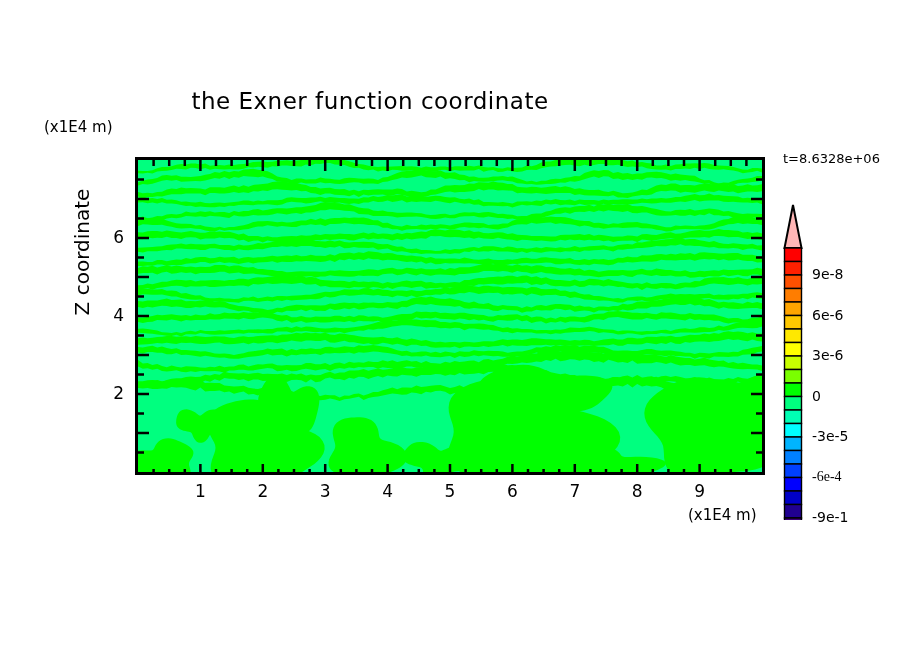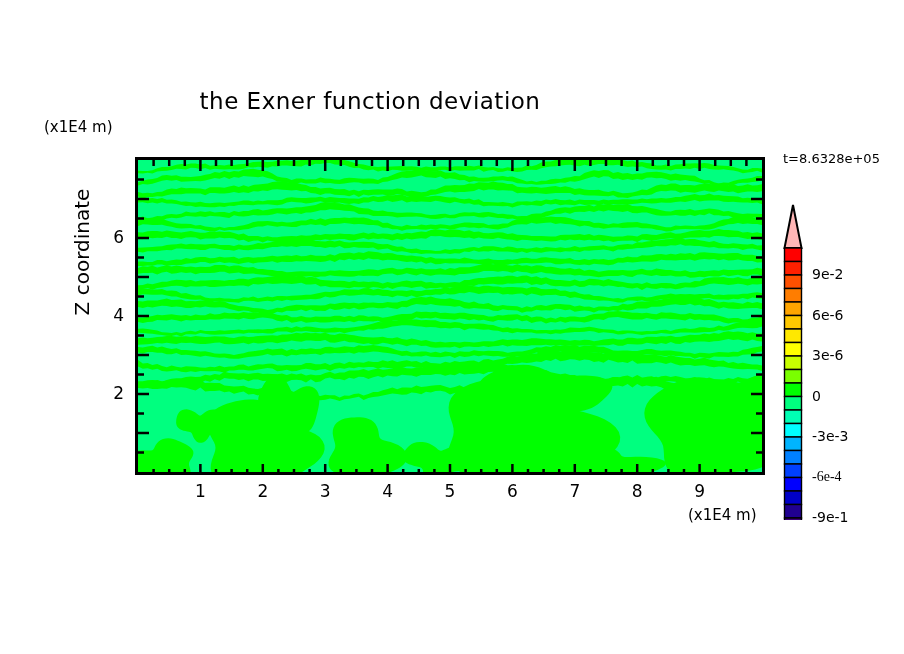--- a/index.html
+++ b/index.html
@@ -112,28 +112,28 @@
     left: 812px;
     font-size: 14px;
     white-space: nowrap;
   }
 </style>
 </head>
 <body>
 
 <div class="fig">
 
-  <div id="chart-title">the Exner function deviation</div>
+  <div id="chart-title">the Exner function coordinate</div>
 
   <div id="y-unit-label">(x1E4 m)</div>
   <div id="x-unit-label">(x1E4 m)</div>
 
   <div id="y-axis-title">Z coordinate</div>
 
-  <div id="time-stamp">t=8.6328e+05</div>
+  <div id="time-stamp">t=8.6328e+06</div>
 
   <div class="plot-frame">
     <svg class="plot-svg" width="624" height="312" viewBox="0 0 624 312">
       <rect x="0" y="0" width="624" height="312" fill="#00ff7f"></rect>
       <g id="contour-bands" fill="#00ff00">
           <path d="M0.0,10.8L4.8,11.1L9.6,10.9L14.4,10.2L19.2,8.2L24.0,7.0L28.8,6.9L33.6,6.3L38.4,4.7L43.2,4.1L48.0,4.4L52.8,3.5L57.6,3.4L62.4,4.5L67.2,3.6L72.0,5.8L76.8,5.3L81.6,4.9L86.4,5.6L91.2,4.4L96.0,4.9L100.8,4.2L105.6,4.1L110.4,3.2L115.2,2.1L120.0,1.8L124.8,1.6L129.6,2.1L134.4,1.7L139.2,0.7L144.0,0.8L148.8,0.2L153.6,1.0L158.4,0.8L163.2,0.1L168.0,-1.4L172.8,-1.6L177.6,-2.9L182.4,-3.3L187.2,-3.2L192.0,-2.8L196.8,-2.2L201.6,-1.7L206.4,0.1L211.2,1.2L216.0,2.7L220.8,3.9L225.6,4.6L230.4,5.7L235.2,6.4L240.0,7.0L244.8,6.4L249.6,6.7L254.4,6.6L259.2,6.2L264.0,6.0L268.8,6.4L273.6,6.3L278.4,6.8L283.2,7.7L288.0,6.6L292.8,7.2L297.6,7.3L302.4,6.6L307.2,6.5L312.0,7.5L316.8,6.2L321.6,6.3L326.4,6.5L331.2,5.7L336.0,6.4L340.8,5.6L345.6,7.1L350.4,7.6L355.2,7.1L360.0,8.2L364.8,8.5L369.6,7.2L374.4,7.9L379.2,7.7L384.0,7.5L388.8,5.4L393.6,6.2L398.4,4.9L403.2,2.4L408.0,1.4L412.8,1.4L417.6,0.0L422.4,0.1L427.2,-1.4L432.0,-1.4L436.8,-0.3L441.6,-0.1L446.4,-0.7L451.2,-0.1L456.0,-0.1L460.8,-1.8L465.6,-1.9L470.4,-1.2L475.2,-0.9L480.0,-1.5L484.8,-0.0L489.6,1.2L494.4,0.5L499.2,2.4L504.0,1.9L508.8,2.9L513.6,3.6L518.4,5.6L523.2,5.5L528.0,4.6L532.8,5.9L537.6,4.4L542.4,4.3L547.2,3.6L552.0,3.6L556.8,3.2L561.6,3.4L566.4,3.1L571.2,3.4L576.0,5.0L580.8,5.4L585.6,5.8L590.4,6.0L595.2,7.1L600.0,8.3L604.8,9.5L609.6,9.7L614.4,7.9L619.2,8.0L624.0,8.5L624.0,12.6L619.2,10.8L614.4,11.9L609.6,12.6L604.8,13.2L600.0,11.4L595.2,10.5L590.4,10.1L585.6,9.2L580.8,9.7L576.0,9.5L571.2,8.9L566.4,7.7L561.6,8.9L556.8,7.7L552.0,9.0L547.2,8.6L542.4,9.1L537.6,8.9L532.8,10.6L528.0,9.6L523.2,9.7L518.4,9.4L513.6,9.0L508.8,8.2L504.0,6.5L499.2,7.1L494.4,6.5L489.6,7.1L484.8,5.9L480.0,4.8L475.2,5.3L470.4,5.2L465.6,4.1L460.8,4.1L456.0,4.9L451.2,5.8L446.4,4.8L441.6,6.2L436.8,5.4L432.0,4.8L427.2,5.1L422.4,5.5L417.6,6.2L412.8,6.6L408.0,7.3L403.2,8.2L398.4,9.9L393.6,9.8L388.8,9.9L384.0,11.5L379.2,12.0L374.4,11.4L369.6,10.4L364.8,11.8L360.0,11.9L355.2,10.1L350.4,10.6L345.6,11.7L340.8,9.0L336.0,10.4L331.2,10.5L326.4,10.4L321.6,10.8L316.8,10.0L312.0,11.3L307.2,9.8L302.4,10.1L297.6,11.7L292.8,11.3L288.0,10.7L283.2,11.1L278.4,11.1L273.6,10.3L268.8,10.7L264.0,10.8L259.2,9.9L254.4,9.7L249.6,11.2L244.8,10.6L240.0,11.4L235.2,9.6L230.4,10.3L225.6,9.5L220.8,7.8L216.0,8.0L211.2,6.7L206.4,5.1L201.6,4.7L196.8,4.5L192.0,3.1L187.2,3.0L182.4,4.0L177.6,3.7L172.8,5.3L168.0,4.6L163.2,6.4L158.4,6.2L153.6,6.1L148.8,5.5L144.0,5.6L139.2,6.6L134.4,6.2L129.6,7.8L124.8,7.2L120.0,6.7L115.2,7.6L110.4,7.3L105.6,8.7L100.8,9.5L96.0,9.6L91.2,9.2L86.4,9.5L81.6,9.2L76.8,8.8L72.0,9.7L67.2,8.1L62.4,9.3L57.6,8.1L52.8,7.8L48.0,9.6L43.2,9.1L38.4,8.7L33.6,10.1L28.8,10.7L24.0,11.1L19.2,11.4L14.4,13.5L9.6,12.8L4.8,13.4L0.0,13.2Z"></path>
           <path d="M0.0,22.3L4.8,20.8L9.6,19.6L14.4,18.9L19.2,17.9L24.0,15.6L28.8,15.1L33.6,15.7L38.4,15.3L43.2,16.8L48.0,16.7L52.8,17.0L57.6,16.6L62.4,15.9L67.2,14.7L72.0,13.9L76.8,11.9L81.6,12.7L86.4,10.9L91.2,12.3L96.0,11.0L100.8,11.4L105.6,9.5L110.4,9.2L115.2,8.8L120.0,9.8L124.8,10.4L129.6,11.3L134.4,13.4L139.2,16.4L144.0,17.5L148.8,18.1L153.6,19.9L158.4,18.5L163.2,18.4L168.0,19.4L172.8,19.3L177.6,19.3L182.4,17.5L187.2,18.6L192.0,18.7L196.8,19.4L201.6,19.7L206.4,18.2L211.2,17.7L216.0,17.9L220.8,18.4L225.6,18.7L230.4,18.6L235.2,18.7L240.0,19.9L244.8,17.4L249.6,16.9L254.4,15.0L259.2,13.1L264.0,11.5L268.8,11.0L273.6,10.6L278.4,9.7L283.2,9.0L288.0,10.5L292.8,11.1L297.6,11.3L302.4,10.5L307.2,12.5L312.0,12.7L316.8,12.2L321.6,14.6L326.4,15.1L331.2,16.7L336.0,16.4L340.8,17.7L345.6,17.7L350.4,17.4L355.2,16.5L360.0,16.4L364.8,15.9L369.6,16.9L374.4,16.4L379.2,18.3L384.0,19.7L388.8,21.5L393.6,20.8L398.4,22.1L403.2,20.7L408.0,20.8L412.8,19.2L417.6,18.8L422.4,18.9L427.2,17.7L432.0,17.2L436.8,16.0L441.6,16.2L446.4,13.0L451.2,11.6L456.0,10.3L460.8,10.9L465.6,10.1L470.4,10.3L475.2,12.9L480.0,12.1L484.8,13.5L489.6,13.0L494.4,14.3L499.2,13.6L504.0,13.5L508.8,12.3L513.6,12.0L518.4,11.8L523.2,12.3L528.0,13.2L532.8,14.5L537.6,13.6L542.4,14.6L547.2,15.1L552.0,15.6L556.8,15.7L561.6,18.4L566.4,20.2L571.2,19.9L576.0,22.2L580.8,23.5L585.6,22.4L590.4,22.8L595.2,20.9L600.0,19.7L604.8,19.1L609.6,18.5L614.4,17.8L619.2,15.9L624.0,16.0L624.0,20.4L619.2,21.4L614.4,22.1L609.6,22.7L604.8,22.8L600.0,23.2L595.2,25.2L590.4,25.4L585.6,25.1L580.8,27.2L576.0,25.7L571.2,23.4L566.4,24.1L561.6,22.5L556.8,21.4L552.0,21.1L547.2,20.0L542.4,20.7L537.6,19.9L532.8,20.7L528.0,19.0L523.2,18.1L518.4,18.2L513.6,17.5L508.8,17.8L504.0,19.7L499.2,18.9L494.4,20.0L489.6,19.0L484.8,20.0L480.0,18.6L475.2,19.0L470.4,16.6L465.6,16.3L460.8,17.9L456.0,16.6L451.2,17.7L446.4,19.3L441.6,20.7L436.8,21.7L432.0,21.3L427.2,22.7L422.4,22.4L417.6,23.6L412.8,24.0L408.0,24.0L403.2,24.4L398.4,24.8L393.6,24.0L388.8,24.3L384.0,23.4L379.2,23.3L374.4,21.4L369.6,21.0L364.8,20.2L360.0,20.6L355.2,21.3L350.4,21.4L345.6,21.7L340.8,21.6L336.0,20.9L331.2,22.2L326.4,20.0L321.6,20.3L316.8,19.0L312.0,18.3L307.2,19.1L302.4,16.4L297.6,18.0L292.8,17.4L288.0,17.2L283.2,15.4L278.4,16.5L273.6,17.4L268.8,18.1L264.0,17.5L259.2,18.9L254.4,19.9L249.6,21.4L244.8,22.0L240.0,23.9L235.2,23.4L230.4,23.4L225.6,23.7L220.8,22.5L216.0,22.3L211.2,22.8L206.4,23.4L201.6,24.1L196.8,23.7L192.0,22.9L187.2,23.2L182.4,22.2L177.6,23.5L172.8,23.5L168.0,23.5L163.2,22.4L158.4,23.4L153.6,24.1L148.8,22.3L144.0,21.9L139.2,21.4L134.4,19.0L129.6,18.0L124.8,16.6L120.0,17.3L115.2,16.7L110.4,16.5L105.6,15.9L100.8,17.8L96.0,16.9L91.2,19.0L86.4,16.9L81.6,18.8L76.8,18.0L72.0,19.3L67.2,20.6L62.4,21.3L57.6,21.0L52.8,21.2L48.0,21.6L43.2,21.7L38.4,20.0L33.6,20.7L28.8,20.1L24.0,20.8L19.2,22.2L14.4,23.8L9.6,24.4L4.8,24.1L0.0,25.6Z"></path>
           <path d="M0.0,32.0L4.8,33.2L9.6,32.7L14.4,33.2L19.2,32.0L24.0,31.8L28.8,29.6L33.6,28.4L38.4,29.1L43.2,27.5L48.0,28.3L52.8,28.0L57.6,28.3L62.4,28.4L67.2,29.4L72.0,27.3L76.8,27.2L81.6,27.3L86.4,27.7L91.2,26.6L96.0,25.5L100.8,27.0L105.6,25.2L110.4,26.8L115.2,24.9L120.0,24.4L124.8,24.1L129.6,23.5L134.4,22.0L139.2,21.6L144.0,21.7L148.8,22.0L153.6,22.7L158.4,22.7L163.2,24.3L168.0,25.1L172.8,26.9L177.6,27.0L182.4,28.6L187.2,28.1L192.0,27.8L196.8,29.0L201.6,29.3L206.4,28.9L211.2,30.8L216.0,29.7L220.8,31.3L225.6,29.8L230.4,29.9L235.2,29.6L240.0,29.3L244.8,29.5L249.6,29.5L254.4,29.5L259.2,28.5L264.0,29.1L268.8,31.6L273.6,30.7L278.4,31.4L283.2,32.2L288.0,31.7L292.8,29.6L297.6,29.5L302.4,27.4L307.2,25.6L312.0,25.4L316.8,25.1L321.6,25.2L326.4,25.0L331.2,23.5L336.0,23.8L340.8,22.3L345.6,22.6L350.4,22.7L355.2,21.6L360.0,22.6L364.8,22.8L369.6,24.0L374.4,24.1L379.2,26.8L384.0,27.2L388.8,27.4L393.6,26.7L398.4,27.0L403.2,27.7L408.0,27.3L412.8,26.5L417.6,25.9L422.4,27.2L427.2,26.3L432.0,27.2L436.8,28.9L441.6,28.3L446.4,29.4L451.2,29.9L456.0,30.1L460.8,29.8L465.6,31.3L470.4,32.1L475.2,30.8L480.0,32.0L484.8,33.3L489.6,33.1L494.4,32.6L499.2,31.3L504.0,29.6L508.8,29.9L513.6,27.7L518.4,25.4L523.2,24.6L528.0,24.9L532.8,23.6L537.6,23.4L542.4,25.2L547.2,24.9L552.0,25.1L556.8,25.5L561.6,24.3L566.4,23.9L571.2,24.0L576.0,24.2L580.8,23.5L585.6,23.8L590.4,25.2L595.2,24.3L600.0,26.1L604.8,25.5L609.6,24.2L614.4,25.6L619.2,25.2L624.0,24.2L624.0,31.3L619.2,32.1L614.4,31.6L609.6,31.5L604.8,32.3L600.0,33.3L595.2,31.4L590.4,32.0L585.6,31.3L580.8,30.6L576.0,31.9L571.2,31.5L566.4,30.5L561.6,31.5L556.8,32.7L552.0,32.3L547.2,31.8L542.4,32.7L537.6,30.8L532.8,30.6L528.0,31.3L523.2,31.0L518.4,31.9L513.6,34.4L508.8,35.3L504.0,35.1L499.2,35.8L494.4,36.6L489.6,37.9L484.8,37.5L480.0,37.5L475.2,35.3L470.4,36.3L465.6,36.0L460.8,35.7L456.0,35.6L451.2,35.6L446.4,35.3L441.6,34.2L436.8,34.9L432.0,32.9L427.2,33.1L422.4,33.0L417.6,33.1L412.8,33.6L408.0,33.9L403.2,33.5L398.4,33.0L393.6,33.6L388.8,33.3L384.0,32.7L379.2,33.3L374.4,30.8L369.6,30.5L364.8,30.3L360.0,30.5L355.2,29.4L350.4,29.4L345.6,30.4L340.8,29.0L336.0,30.9L331.2,31.5L326.4,32.1L321.6,32.0L316.8,32.5L312.0,31.4L307.2,32.1L302.4,33.3L297.6,34.5L292.8,34.9L288.0,36.7L283.2,36.4L278.4,36.1L273.6,36.4L268.8,36.1L264.0,35.0L259.2,34.1L254.4,35.4L249.6,35.6L244.8,34.6L240.0,34.8L235.2,34.8L230.4,35.5L225.6,34.6L220.8,37.1L216.0,34.5L211.2,36.3L206.4,35.3L201.6,35.1L196.8,34.8L192.0,33.6L187.2,33.4L182.4,35.1L177.6,33.6L172.8,32.9L168.0,31.1L163.2,31.2L158.4,30.0L153.6,30.4L148.8,30.1L144.0,29.8L139.2,29.2L134.4,29.5L129.6,31.0L124.8,30.6L120.0,31.4L115.2,31.2L110.4,33.0L105.6,32.3L100.8,33.0L96.0,31.9L91.2,32.9L86.4,33.5L81.6,33.6L76.8,33.1L72.0,33.0L67.2,35.2L62.4,33.6L57.6,33.6L52.8,33.5L48.0,33.6L43.2,34.3L38.4,34.2L33.6,34.2L28.8,35.2L24.0,36.6L19.2,36.3L14.4,37.1L9.6,36.9L4.8,38.2L0.0,36.4Z"></path>
           <path d="M0.0,37.9L4.8,36.4L9.6,38.4L14.4,37.9L19.2,38.9L24.0,37.9L28.8,39.8L33.6,39.6L38.4,40.2L43.2,41.8L48.0,41.5L52.8,42.3L57.6,42.4L62.4,41.8L67.2,42.9L72.0,43.3L76.8,42.8L81.6,42.4L86.4,43.1L91.2,42.6L96.0,42.0L100.8,41.5L105.6,40.5L110.4,40.6L115.2,41.4L120.0,40.6L124.8,41.3L129.6,40.2L134.4,40.3L139.2,40.3L144.0,39.7L148.8,37.7L153.6,37.3L158.4,37.7L163.2,38.1L168.0,38.1L172.8,37.6L177.6,37.4L182.4,36.7L187.2,38.0L192.0,37.0L196.8,37.6L201.6,38.0L206.4,38.0L211.2,38.5L216.0,38.5L220.8,38.8L225.6,37.2L230.4,37.6L235.2,36.0L240.0,37.1L244.8,36.2L249.6,34.9L254.4,35.6L259.2,34.8L264.0,34.7L268.8,36.4L273.6,35.7L278.4,35.9L283.2,35.3L288.0,36.9L292.8,36.2L297.6,35.8L302.4,36.0L307.2,36.9L312.0,37.6L316.8,37.2L321.6,38.7L326.4,39.3L331.2,38.4L336.0,40.2L340.8,39.3L345.6,41.9L350.4,41.9L355.2,42.3L360.0,42.5L364.8,42.0L369.6,42.7L374.4,43.4L379.2,41.5L384.0,41.4L388.8,41.2L393.6,41.8L398.4,40.4L403.2,41.1L408.0,39.6L412.8,40.2L417.6,39.1L422.4,40.0L427.2,40.2L432.0,39.6L436.8,40.9L441.6,39.5L446.4,40.0L451.2,39.9L456.0,40.0L460.8,40.8L465.6,39.5L470.4,40.2L475.2,39.7L480.0,39.8L484.8,39.3L489.6,39.3L494.4,39.4L499.2,39.5L504.0,38.5L508.8,39.2L513.6,38.4L518.4,38.4L523.2,38.0L528.0,38.4L532.8,37.9L537.6,36.9L542.4,36.9L547.2,35.7L552.0,35.1L556.8,34.0L561.6,35.2L566.4,35.1L571.2,33.6L576.0,35.3L580.8,35.1L585.6,35.7L590.4,35.9L595.2,36.2L600.0,36.5L604.8,38.3L609.6,37.8L614.4,38.3L619.2,38.2L624.0,39.1L624.0,44.2L619.2,42.5L614.4,43.0L609.6,42.5L604.8,42.5L600.0,42.3L595.2,41.7L590.4,42.0L585.6,41.7L580.8,40.4L576.0,40.4L571.2,40.4L566.4,40.7L561.6,41.5L556.8,40.1L552.0,40.9L547.2,42.0L542.4,41.5L537.6,42.0L532.8,42.7L528.0,42.7L523.2,42.5L518.4,43.3L513.6,43.4L508.8,43.1L504.0,42.8L499.2,43.5L494.4,43.9L489.6,44.6L484.8,44.3L480.0,44.6L475.2,44.2L470.4,45.2L465.6,43.8L460.8,45.3L456.0,44.5L451.2,44.7L446.4,45.1L441.6,43.7L436.8,45.2L432.0,44.8L427.2,44.4L422.4,45.2L417.6,43.8L412.8,44.6L408.0,43.8L403.2,46.0L398.4,45.4L393.6,45.0L388.8,45.5L384.0,44.7L379.2,45.9L374.4,47.4L369.6,45.9L364.8,46.2L360.0,46.0L355.2,45.8L350.4,45.8L345.6,46.3L340.8,44.6L336.0,44.8L331.2,43.3L326.4,43.7L321.6,42.8L316.8,41.8L312.0,43.2L307.2,42.6L302.4,41.6L297.6,40.7L292.8,42.0L288.0,41.8L283.2,41.5L278.4,42.0L273.6,41.6L268.8,42.4L264.0,40.2L259.2,41.3L254.4,42.0L249.6,40.6L244.8,41.7L240.0,42.1L235.2,40.9L230.4,42.4L225.6,42.4L220.8,44.1L216.0,43.3L211.2,44.1L206.4,43.6L201.6,42.6L196.8,43.0L192.0,42.5L187.2,42.4L182.4,41.3L177.6,41.9L172.8,42.9L168.0,43.6L163.2,42.6L158.4,42.3L153.6,41.8L148.8,42.6L144.0,44.4L139.2,45.2L134.4,44.7L129.6,44.2L124.8,44.6L120.0,44.5L115.2,45.2L110.4,44.9L105.6,44.8L100.8,45.1L96.0,46.0L91.2,45.7L86.4,47.1L81.6,46.5L76.8,47.2L72.0,47.3L67.2,47.1L62.4,46.5L57.6,47.0L52.8,45.8L48.0,46.1L43.2,44.9L38.4,44.1L33.6,43.5L28.8,43.5L24.0,42.3L19.2,43.5L14.4,42.5L9.6,43.2L4.8,42.3L0.0,42.6Z"></path>
           <path d="M0.0,57.8L4.8,56.6L9.6,58.2L14.4,57.6L19.2,56.1L24.0,56.2L28.8,54.5L33.6,53.9L38.4,54.5L43.2,53.7L48.0,51.6L52.8,52.4L57.6,52.5L62.4,51.2L67.2,51.9L72.0,51.3L76.8,52.4L81.6,51.9L86.4,52.0L91.2,52.9L96.0,50.9L100.8,52.1L105.6,51.1L110.4,51.1L115.2,49.5L120.0,49.1L124.8,50.4L129.6,49.7L134.4,48.7L139.2,48.2L144.0,48.3L148.8,48.4L153.6,48.0L158.4,47.2L163.2,47.3L168.0,46.5L172.8,45.8L177.6,45.1L182.4,42.9L187.2,42.1L192.0,42.6L196.8,43.1L201.6,43.2L206.4,44.6L211.2,44.3L216.0,46.0L220.8,47.6L225.6,48.2L230.4,48.5L235.2,50.4L240.0,50.9L244.8,50.5L249.6,51.8L254.4,52.0L259.2,52.8L264.0,52.7L268.8,52.6L273.6,52.6L278.4,53.0L283.2,53.2L288.0,54.5L292.8,54.9L297.6,54.7L302.4,53.9L307.2,53.8L312.0,55.0L316.8,54.4L321.6,52.9L326.4,52.3L331.2,52.4L336.0,52.2L340.8,52.9L345.6,52.3L350.4,52.0L355.2,52.7L360.0,54.0L364.8,53.8L369.6,54.4L374.4,54.8L379.2,56.3L384.0,55.9L388.8,55.9L393.6,53.9L398.4,53.5L403.2,53.4L408.0,51.5L412.8,50.7L417.6,48.8L422.4,47.8L427.2,47.2L432.0,47.7L436.8,46.4L441.6,45.9L446.4,46.1L451.2,44.8L456.0,46.4L460.8,44.1L465.6,44.4L470.4,44.1L475.2,44.9L480.0,44.6L484.8,44.5L489.6,44.0L494.4,45.9L499.2,46.3L504.0,46.0L508.8,47.0L513.6,48.2L518.4,49.1L523.2,50.2L528.0,51.2L532.8,51.4L537.6,50.0L542.4,49.8L547.2,49.9L552.0,49.0L556.8,50.5L561.6,50.0L566.4,49.2L571.2,48.5L576.0,49.0L580.8,49.8L585.6,51.4L590.4,50.9L595.2,52.2L600.0,53.3L604.8,54.1L609.6,53.5L614.4,53.7L619.2,53.8L624.0,54.0L624.0,57.9L619.2,58.1L614.4,57.2L609.6,57.1L604.8,58.5L600.0,58.2L595.2,57.6L590.4,55.8L585.6,56.1L580.8,55.3L576.0,55.2L571.2,53.3L566.4,55.3L561.6,54.4L556.8,56.1L552.0,54.7L547.2,55.7L542.4,55.8L537.6,55.1L532.8,55.5L528.0,55.8L523.2,55.7L518.4,55.3L513.6,54.1L508.8,52.5L504.0,52.6L499.2,53.3L494.4,52.9L489.6,51.1L484.8,51.9L480.0,51.2L475.2,51.0L470.4,50.2L465.6,51.4L460.8,50.4L456.0,52.0L451.2,51.1L446.4,52.1L441.6,51.7L436.8,52.1L432.0,53.8L427.2,52.5L422.4,53.8L417.6,53.7L412.8,55.0L408.0,56.5L403.2,58.0L398.4,58.4L393.6,57.6L388.8,58.9L384.0,59.6L379.2,59.8L374.4,58.5L369.6,59.1L364.8,58.0L360.0,58.1L355.2,57.3L350.4,56.4L345.6,57.5L340.8,57.2L336.0,56.1L331.2,56.2L326.4,56.3L321.6,56.7L316.8,58.2L312.0,58.2L307.2,57.4L302.4,58.4L297.6,58.9L292.8,58.7L288.0,57.8L283.2,57.1L278.4,56.6L273.6,56.7L268.8,56.7L264.0,57.0L259.2,57.6L254.4,56.4L249.6,55.9L244.8,56.1L240.0,56.0L235.2,56.0L230.4,54.5L225.6,54.2L220.8,53.9L216.0,51.6L211.2,50.9L206.4,50.7L201.6,50.0L196.8,49.7L192.0,49.2L187.2,50.3L182.4,50.3L177.6,51.4L172.8,52.5L168.0,52.5L163.2,53.9L158.4,53.0L153.6,53.5L148.8,54.6L144.0,53.7L139.2,53.3L134.4,54.4L129.6,55.3L124.8,55.2L120.0,55.4L115.2,55.0L110.4,55.9L105.6,56.6L100.8,56.3L96.0,55.2L91.2,58.0L86.4,57.2L81.6,56.6L76.8,56.2L72.0,55.8L67.2,56.9L62.4,56.2L57.6,56.7L52.8,56.3L48.0,55.9L43.2,57.4L38.4,58.2L33.6,57.8L28.8,58.5L24.0,60.4L19.2,59.5L14.4,60.1L9.6,60.3L4.8,59.7L0.0,60.1Z"></path>
@@ -320,22 +320,22 @@
           <rect x="4.5" y="264" width="17" height="13.5" fill="#0040ff" stroke="#000" stroke-width="1.4"></rect>
           <rect x="4.5" y="277.5" width="17" height="13.5" fill="#0000ff" stroke="#000" stroke-width="1.4"></rect>
           <rect x="4.5" y="291" width="17" height="13.5" fill="#0000c8" stroke="#000" stroke-width="1.4"></rect>
           <rect x="4.5" y="304.5" width="17" height="13.5" fill="#200090" stroke="#000" stroke-width="1.4"></rect>
           <rect x="4.5" y="318" width="17" height="13.5" fill="#3c0078" stroke="#000" stroke-width="1.4"></rect>
           <polygon points="13,383.5 21.5,331.5 4.5,331.5" fill="#c000c0" stroke="#000" stroke-width="2"></polygon>
         </g>
     </svg>
   </div>
   <div id="cbar-labels">
-      <div class="cbar-label" style="top: 266px;">9e-2</div>
+      <div class="cbar-label" style="top: 266px;">9e-8</div>
       <div class="cbar-label" style="top: 306.5px;">6e-6</div>
       <div class="cbar-label" style="top: 347px;">3e-6</div>
       <div class="cbar-label" style="top: 387.5px;">0</div>
-      <div class="cbar-label" style="top: 428px;">-3e-3</div>
+      <div class="cbar-label" style="top: 428px;">-3e-5</div>
       <div class="cbar-label" style="top: 468.5px; font-family: Liberation Serif, serif;">-6e-4</div>
       <div class="cbar-label" style="top: 509px;">-9e-1</div>
     </div>
 
 </div>
 
 </body></html>

